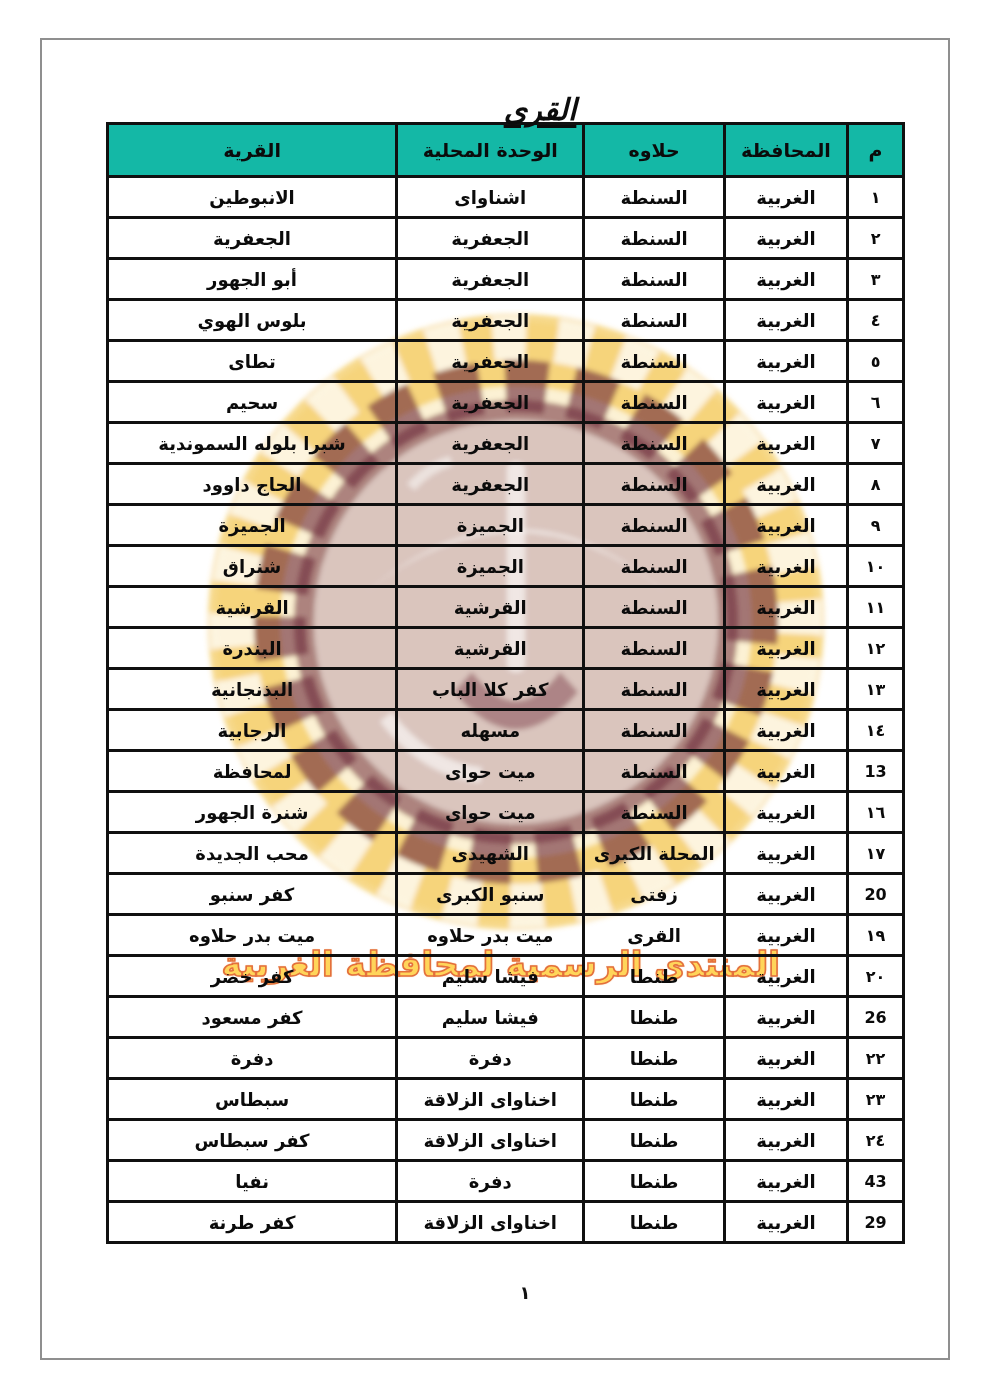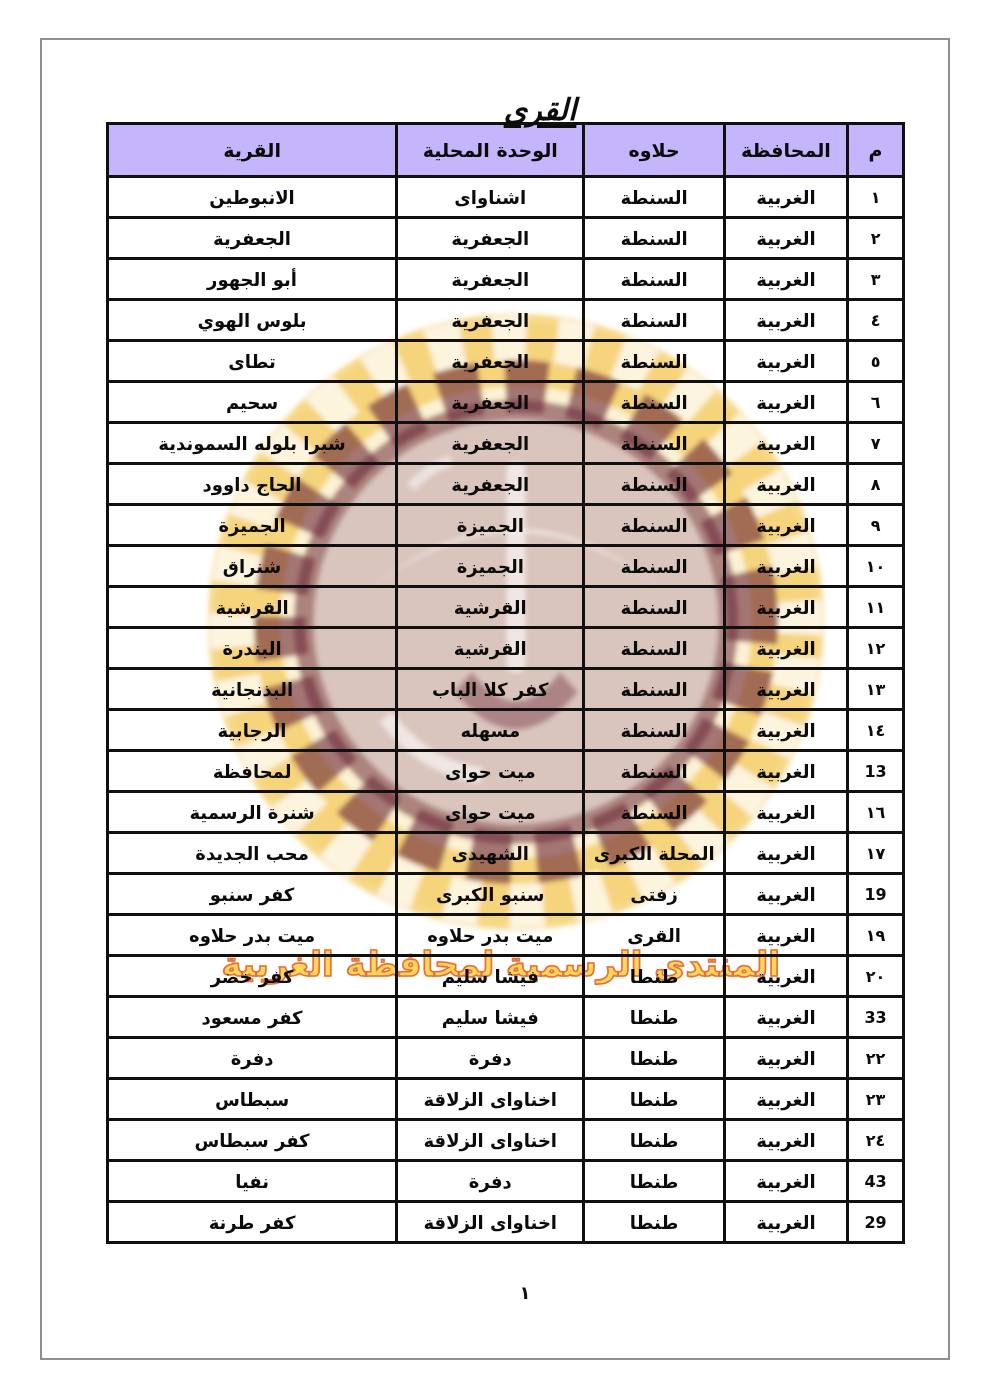--- a/index.html
+++ b/index.html
@@ -35,21 +35,21 @@
   table.villages{
     position:absolute;left:106px;top:122px;z-index:2;
     border-collapse:collapse;table-layout:fixed;direction:rtl;
     width:799px;
   }
   table.villages th,table.villages td{
     border:3.5px solid #101010;text-align:center;vertical-align:middle;
     font-weight:bold;color:#0b0b0b;padding:0 4px;overflow:hidden;white-space:nowrap;
   }
   table.villages thead th{
-    background:#c4b5fd;height:50px;font-size:19px;
+    background:#14b8a6;height:50px;font-size:19px;
   }
   table.villages tbody td{
     background:transparent;height:38px;font-size:18px;
   }
   table.villages tbody td.c-num{font-size:16px;}
   
   .page-number{
     position:absolute;left:60px;top:1282px;width:930px;z-index:2;
     text-align:center;font-size:18px;font-weight:bold;color:#111;
   }
@@ -212,52 +212,52 @@
         <td class="c-governorate">الغربية</td>
         <td class="c-markaz">السنطة</td>
         <td class="c-unit">ميت حواى</td>
         <td class="c-village">لمحافظة</td>
       </tr>
       <tr>
         <td class="c-num">١٦</td>
         <td class="c-governorate">الغربية</td>
         <td class="c-markaz">السنطة</td>
         <td class="c-unit">ميت حواى</td>
-        <td class="c-village">شنرة الرسمية</td>
+        <td class="c-village">شنرة الجهور</td>
       </tr>
       <tr>
         <td class="c-num">١٧</td>
         <td class="c-governorate">الغربية</td>
         <td class="c-markaz">المحلة الكبرى</td>
         <td class="c-unit">الشهيدى</td>
         <td class="c-village">محب الجديدة</td>
       </tr>
       <tr>
-        <td class="c-num">19</td>
+        <td class="c-num">20</td>
         <td class="c-governorate">الغربية</td>
         <td class="c-markaz">زفتى</td>
         <td class="c-unit">سنبو الكبرى</td>
         <td class="c-village">كفر سنبو</td>
       </tr>
       <tr>
         <td class="c-num">١٩</td>
         <td class="c-governorate">الغربية</td>
         <td class="c-markaz">القرى</td>
         <td class="c-unit">ميت بدر حلاوه</td>
         <td class="c-village">ميت بدر حلاوه</td>
       </tr>
       <tr>
         <td class="c-num">٢٠</td>
         <td class="c-governorate">الغربية</td>
         <td class="c-markaz">طنطا</td>
         <td class="c-unit">فيشا سليم</td>
         <td class="c-village">كفر خضر</td>
       </tr>
       <tr>
-        <td class="c-num">33</td>
+        <td class="c-num">26</td>
         <td class="c-governorate">الغربية</td>
         <td class="c-markaz">طنطا</td>
         <td class="c-unit">فيشا سليم</td>
         <td class="c-village">كفر مسعود</td>
       </tr>
       <tr>
         <td class="c-num">٢٢</td>
         <td class="c-governorate">الغربية</td>
         <td class="c-markaz">طنطا</td>
         <td class="c-unit">دفرة</td>

